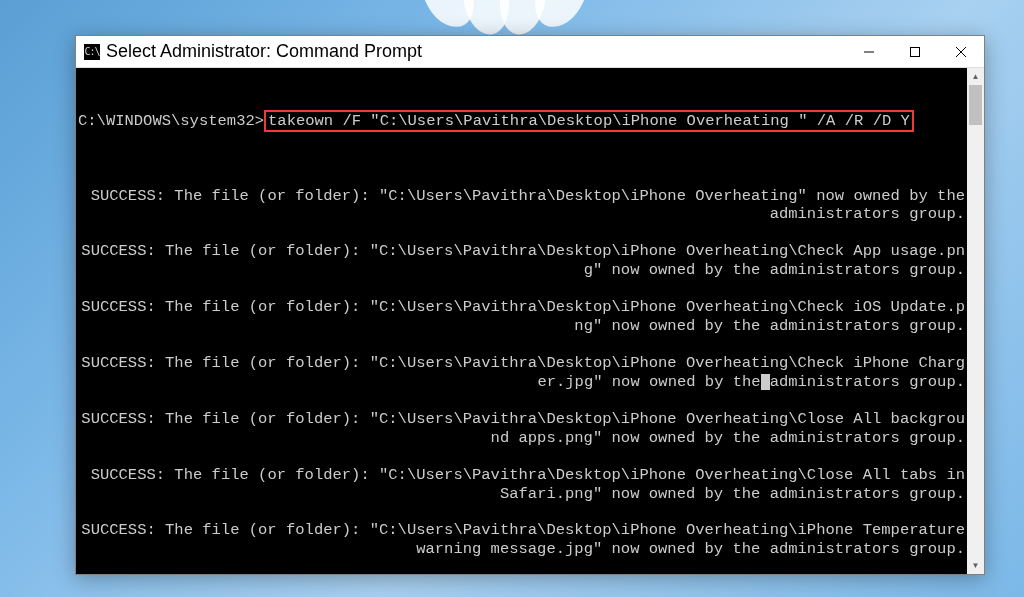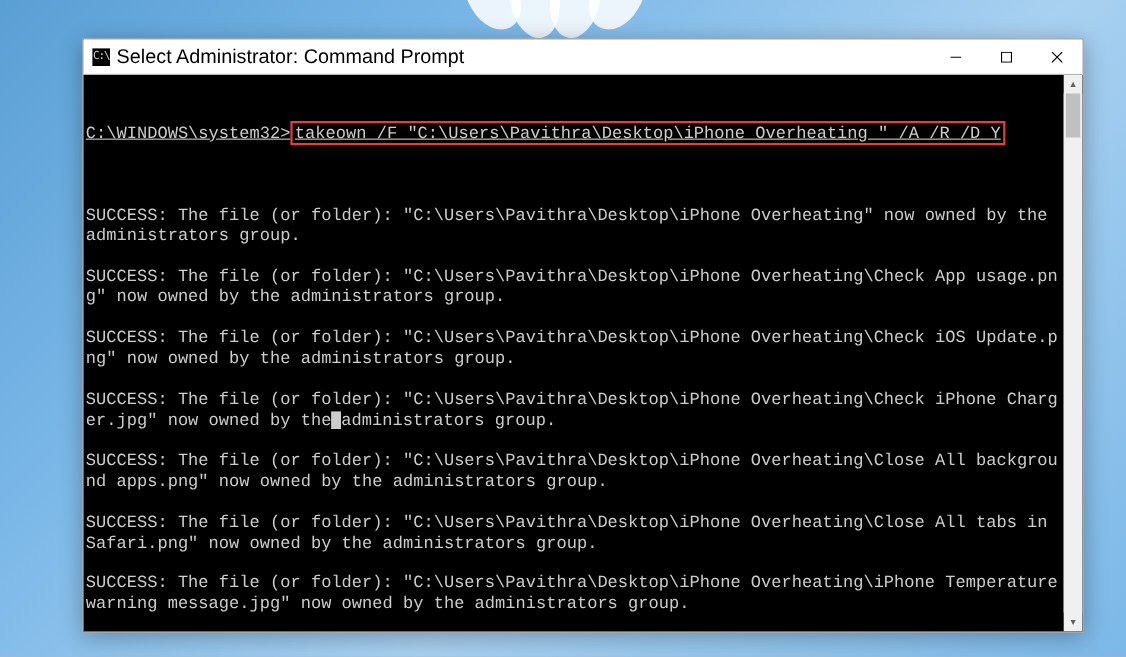--- a/index.html
+++ b/index.html
@@ -128,32 +128,32 @@
     .sb-thumb {
       position: absolute;
       top: 0;
       left: 2px;
       right: 2px;
       height: 40px;
       background: #c0c0c0;
     }
     .prompt-line {
       margin-bottom: 18px;
-      text-decoration: underline;
     }
     .prompt {
       color: #cccccc;
     }
     .highlight-box {
       border: 2px solid #ed3b3b;
       padding: 0px 2px;
       display: inline;
     }
     .output-block {
       margin-bottom: 18px;
+      text-align: right;
     }
     .cursor-inline {
       display: inline-block;
       width: 9px;
       height: 16px;
       background: #cccccc;
       vertical-align: text-bottom;
       position: relative;
       top: -1px;
     }

